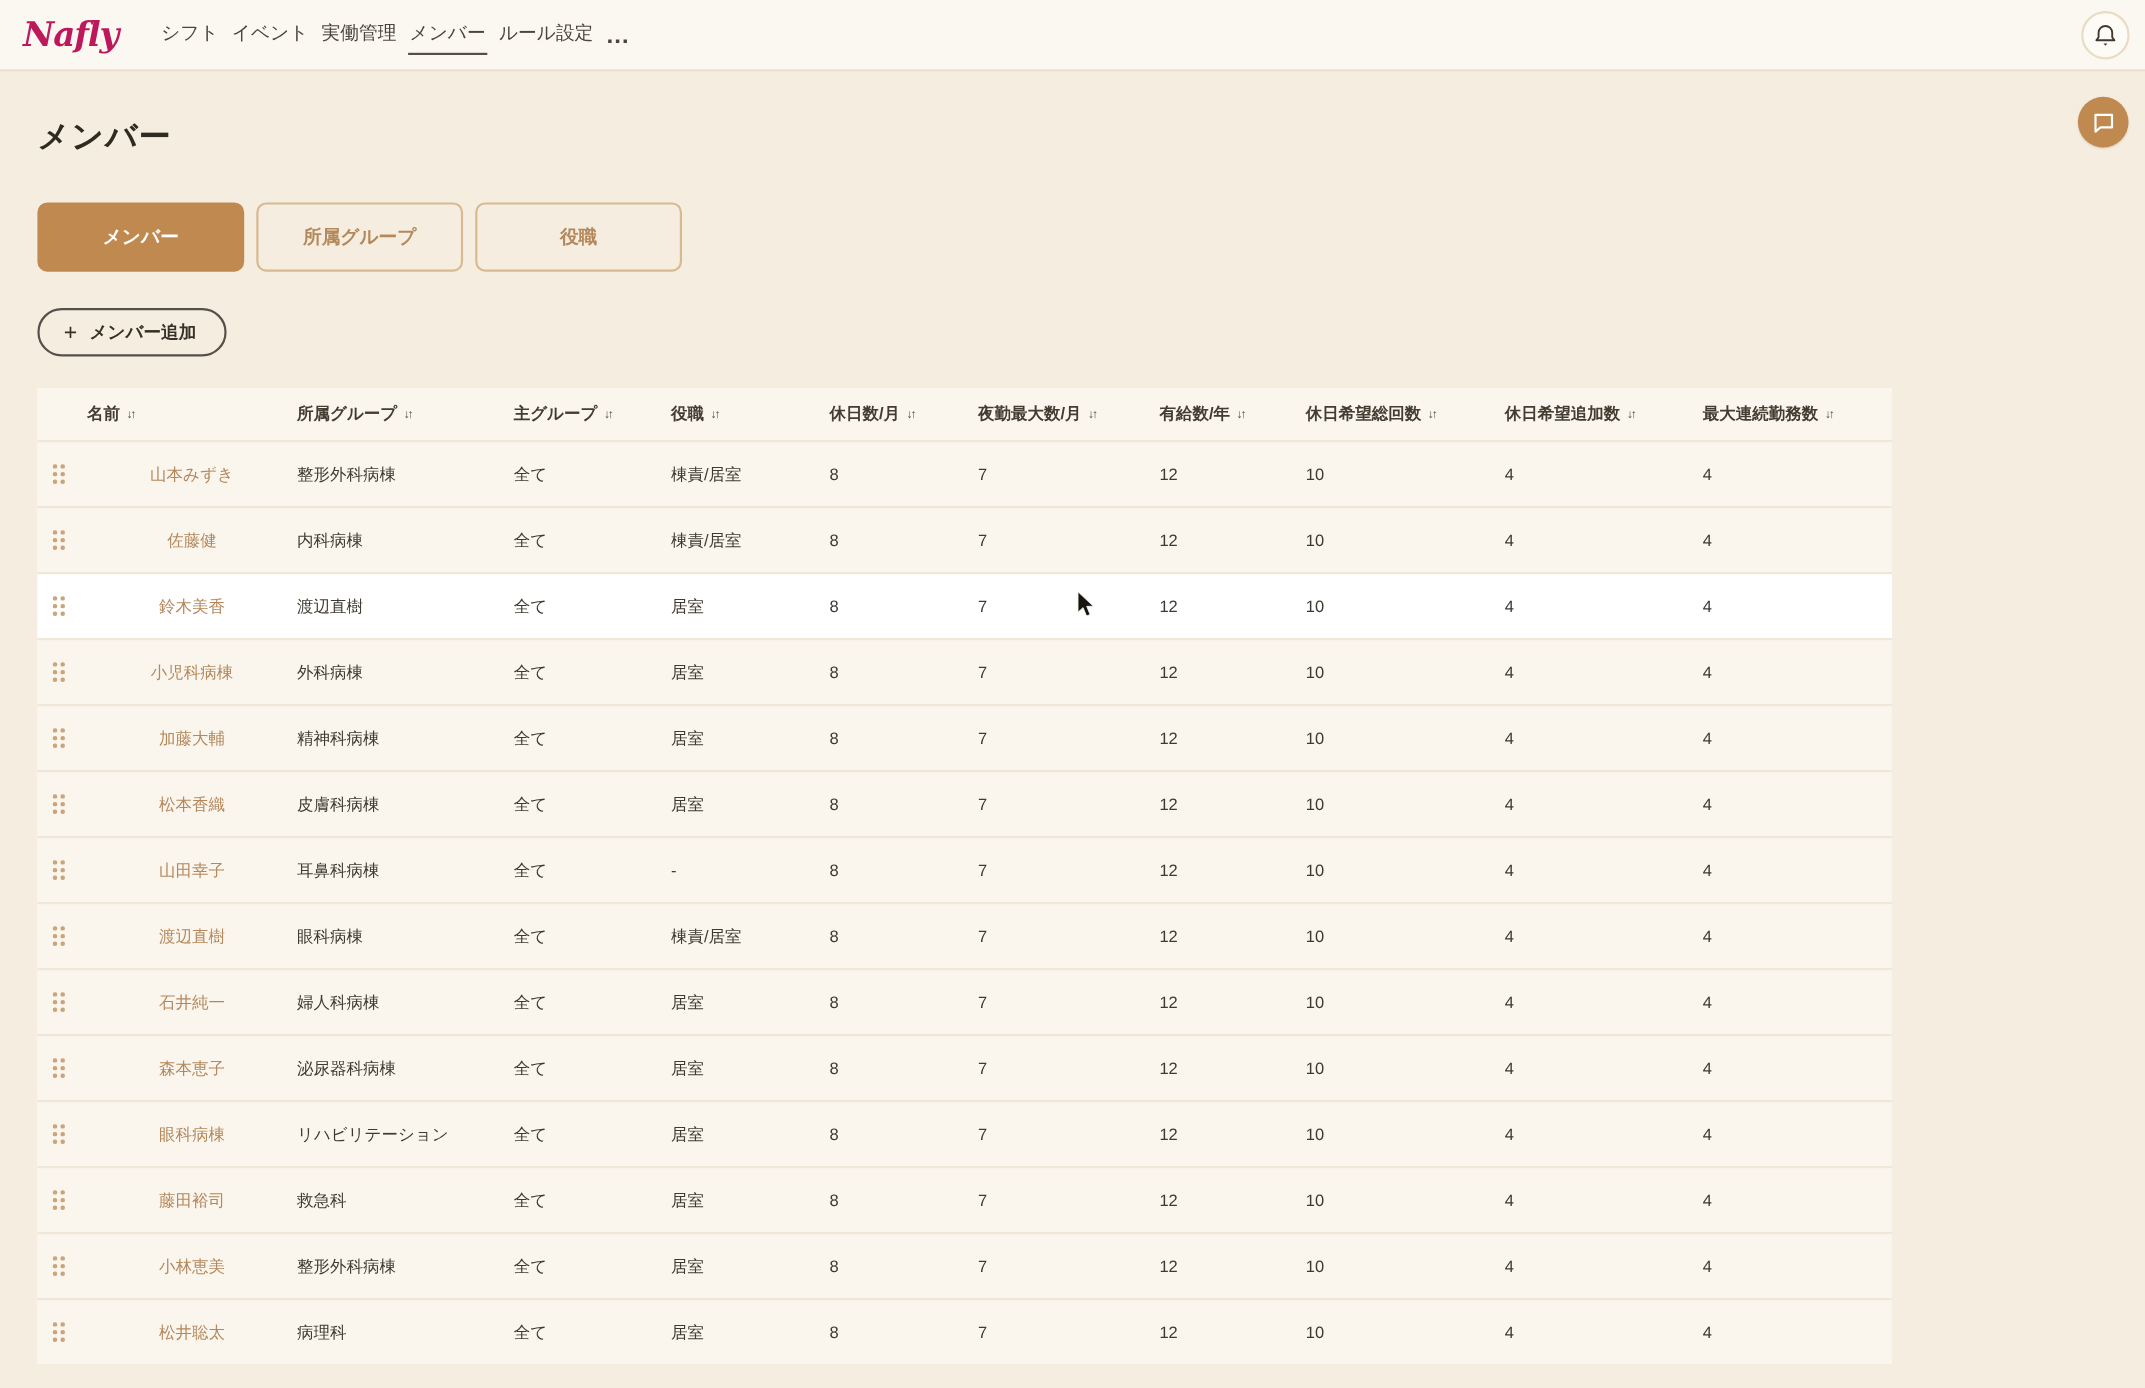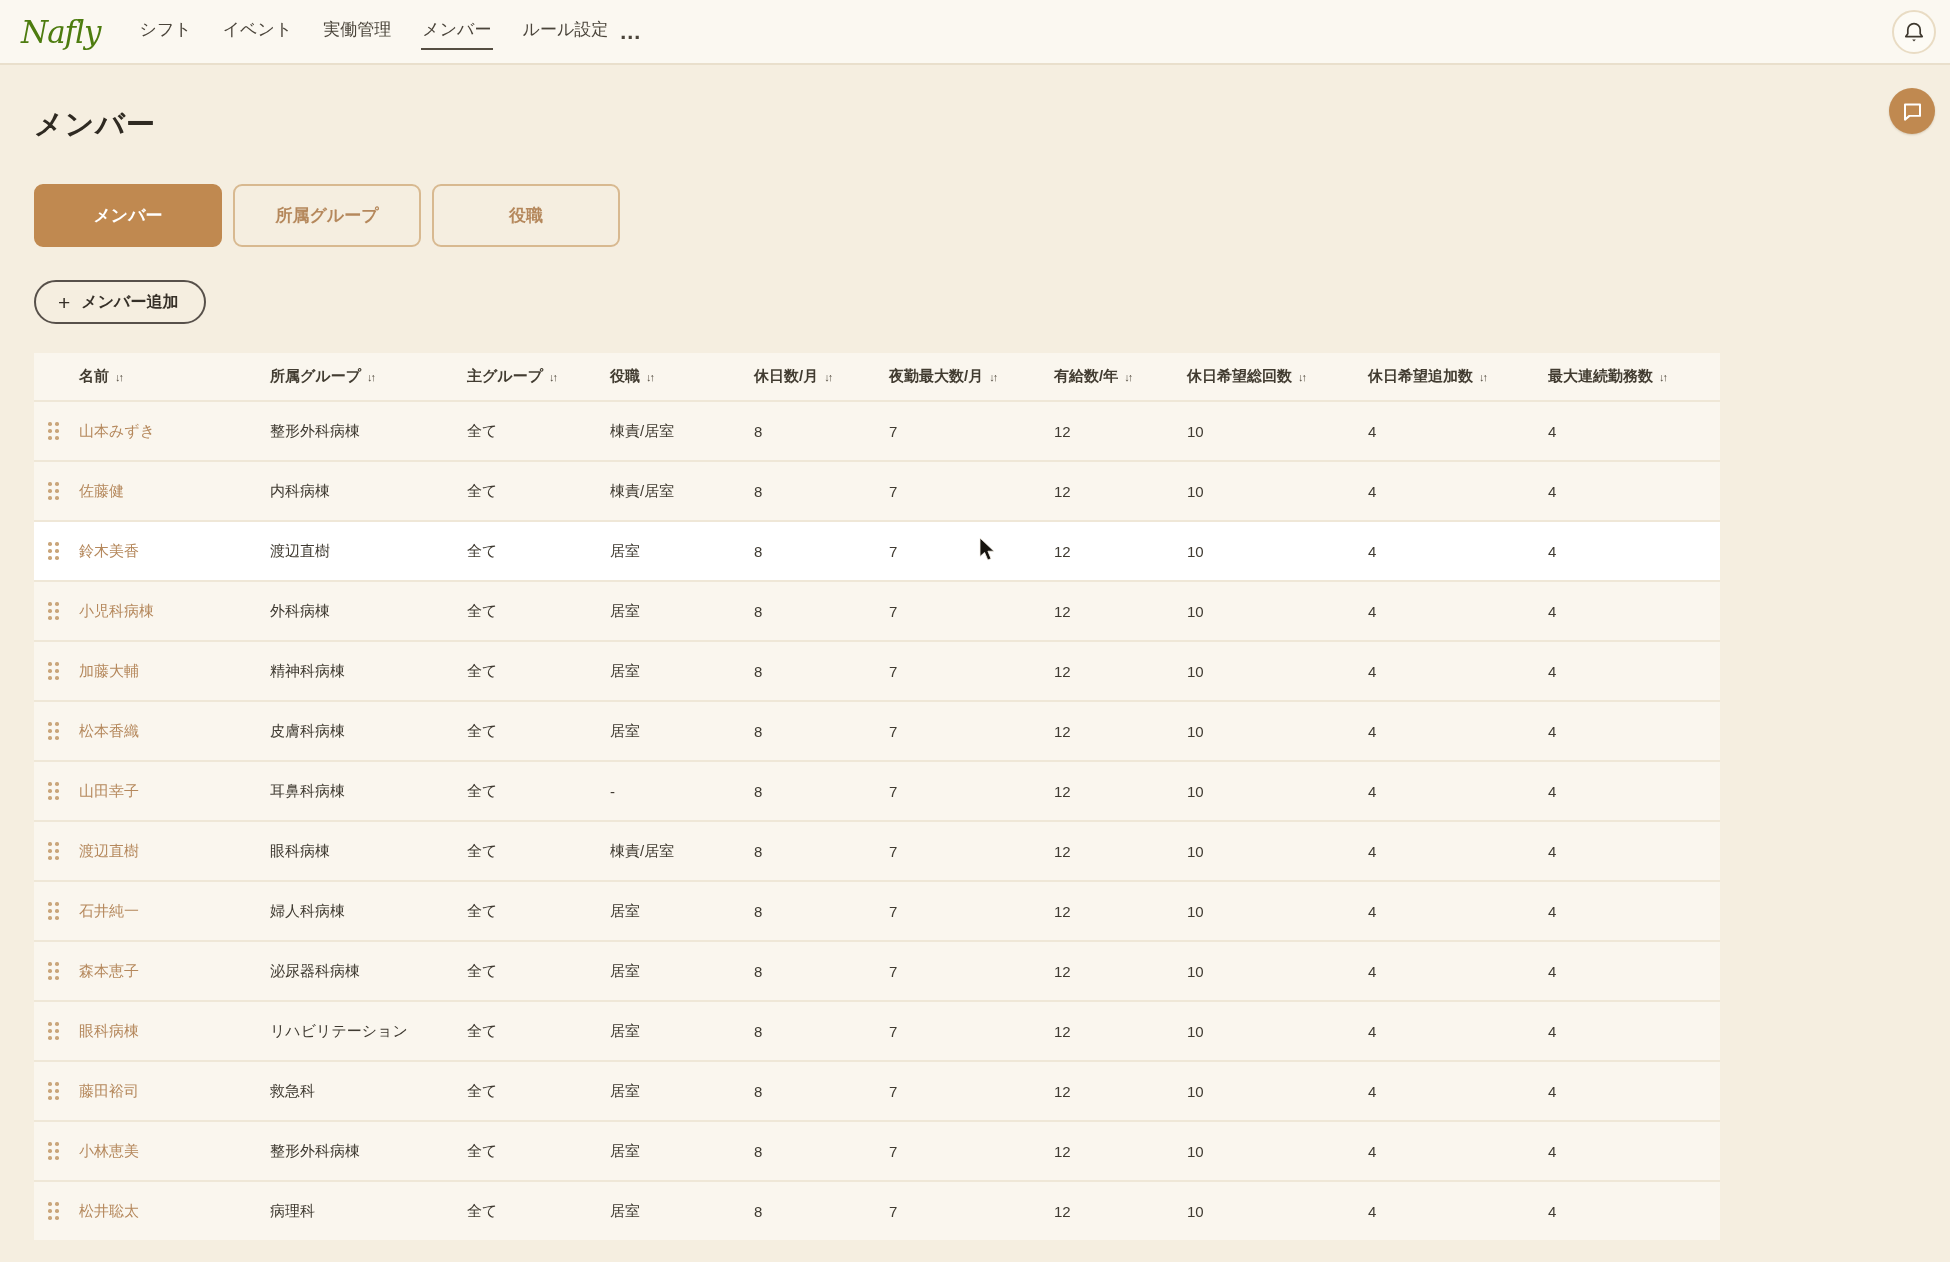--- a/index.html
+++ b/index.html
@@ -27,25 +27,25 @@
   
   .topbar{
     position:absolute;top:0;left:0;width:1950px;height:65px;
     background:var(--topbar_bg);
     border-bottom:2px solid var(--divider);
     display:flex;align-items:center;
     padding:0 14px 0 21px;
   }
   .brand{
     font-family:"DejaVu Serif","Liberation Serif",serif;
-    font-style:italic;font-weight:normal;
-    font-size:31px;color:#4d7c0f;letter-spacing:-1px;
+    font-style:italic;font-weight:bold;
+    font-size:31px;color:#be185d;letter-spacing:-1px;
     cursor:pointer;
   }
-  .main-nav{display:flex;align-items:center;gap:29px;margin-left:38px;}
+  .main-nav{display:flex;align-items:center;gap:10px;margin-left:38px;}
   .nav-item{
     font-size:17px;color:#4a443a;text-decoration:none;cursor:pointer;
     padding:4px 1px 7px 1px;border-bottom:2px solid transparent;
   }
   .nav-item.active{border-bottom:2px solid #554e42;}
   .nav-more{
     font-size:22px;font-weight:bold;color:#4a443a;margin-left:10px;
     cursor:pointer;line-height:10px;letter-spacing:1px;
   }
   .topbar-spacer{flex:1;}
@@ -92,21 +92,21 @@
   }
   .thead{height:47px;background:var(--row_bg);}
   .th{
     display:flex;align-items:center;gap:6px;
     font-size:15px;font-weight:bold;color:#423c31;cursor:pointer;
   }
   .sort-ic{font-size:11px;color:#554e42;letter-spacing:-2px;font-weight:bold;}
   .tbody .trow{height:60px;background:var(--row_bg);border-top:2px solid var(--row_divider);}
   .tbody .trow.highlight{background:var(--row_highlight);}
   .td{font-size:15px;color:#3f3a31;}
-  .td.name{color:var(--name_text);cursor:pointer;}
+  .td.name{color:var(--name_text);cursor:pointer;text-align:center;}
   .handle-cell{display:flex;justify-content:flex-start;padding-left:11px;}
   .drag-handle{
     display:grid;grid-template-columns:4px 4px;grid-auto-rows:4px;
     gap:3px 3px;cursor:grab;padding:3px;
   }
   .drag-handle i{width:3.5px;height:3.5px;border-radius:50%;background:var(--handle_dot);}
   
   .cursor{position:absolute;left:979px;top:538px;pointer-events:none;z-index:50;}
 </style>
 </head>

